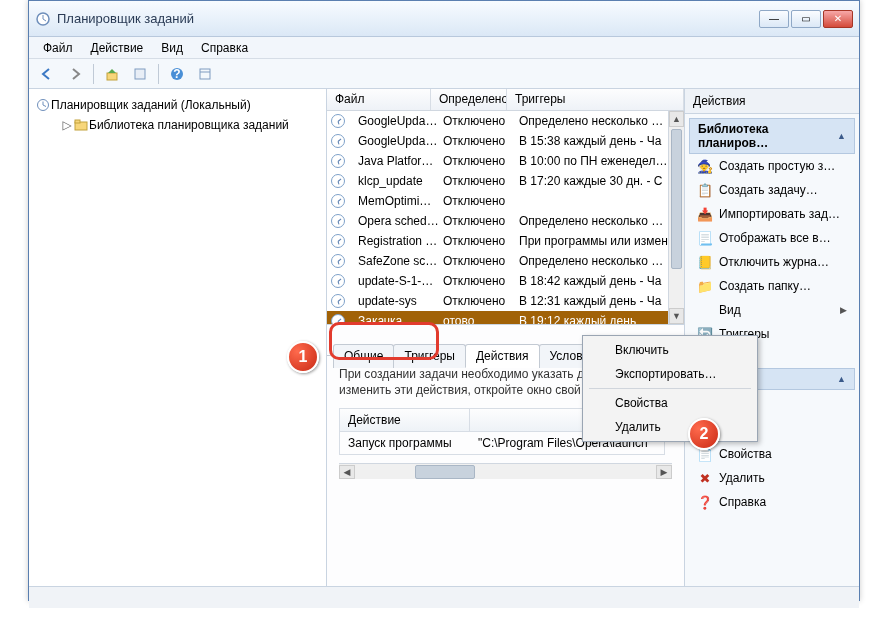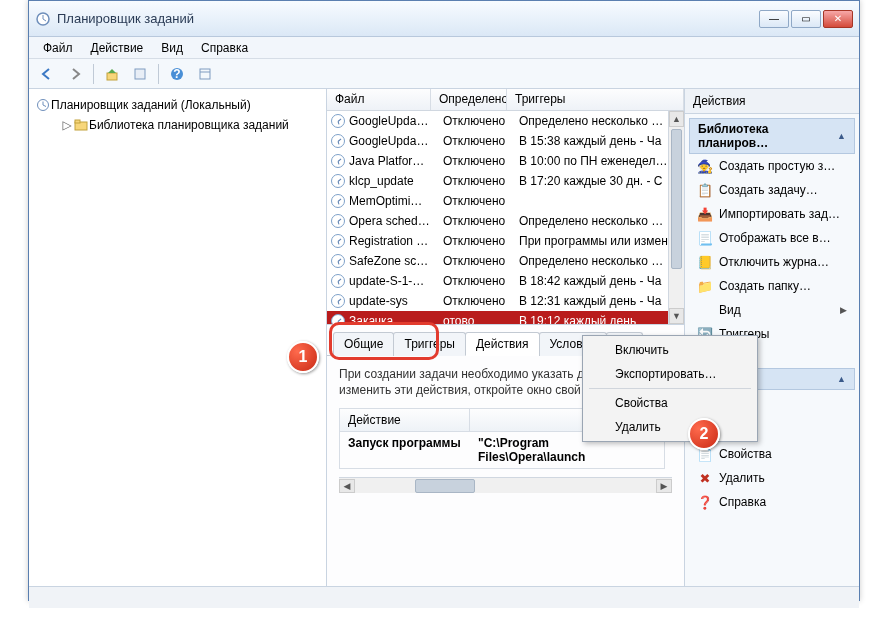--- a/index.html
+++ b/index.html
@@ -36,42 +36,42 @@
 .ticon-small{width:16px;height:16px;display:inline-flex;align-items:center;justify-content:center;}
 
 .center { flex:1; display:flex; flex-direction:column; border-right:1px solid #c9d4e1; min-width:0; }
 .tasklist { height:236px; overflow:hidden; position:relative; border-bottom:1px solid #c9d4e1; }
 .thead { display:flex; background:linear-gradient(#fdfdfe,#eef2f7); border-bottom:1px solid #d0d7e0; height:22px; }
 .th { padding:3px 8px; border-right:1px solid #d7dde5; white-space:nowrap; overflow:hidden; }
 .th.c1{width:104px;} .th.c2{width:76px;} .th.c3{flex:1;}
 .tbody{overflow-y:auto;height:calc(100% - 22px);} 
 .trow{display:flex;align-items:center;height:20px;padding-left:4px;}
 .trow .cell{white-space:nowrap;overflow:hidden;padding-right:4px;}
-.trow .c1{width:112px;display:flex;align-items:center;gap:4px;} 
+.trow .c1{width:112px;display:flex;align-items:center;gap:13px;} 
 .trow .c2{width:76px;} .trow .c3{flex:1;}
-.trow.sel{background:#b91c1c;color:#fff;}
+.trow.sel{background:#a16207;color:#fff;}
 .clockicon{width:14px;height:14px;border:1px solid #7da0c8;border-radius:50%;position:relative;background:#fff;}
 .clockicon::before{content:"";position:absolute;left:50%;top:50%;width:4px;height:1px;background:#5a7fb0;transform-origin:left;transform:rotate(-40deg);}
 .clockicon::after{content:"";position:absolute;left:50%;top:50%;width:3px;height:1px;background:#5a7fb0;transform-origin:left;transform:rotate(70deg);}
 
 .vscroll{position:absolute;right:0;top:22px;bottom:0;width:16px;background:#f0f0f0;border-left:1px solid #d0d7e0;}
 .vscroll .up,.vscroll .dn{height:16px;background:#e8e8e8;border:1px solid #ccc;display:flex;align-items:center;justify-content:center;font-size:9px;color:#555;}
 .vscroll .dn{position:absolute;bottom:0;left:0;right:0;}
 .vscroll .thumb{position:absolute;left:2px;right:2px;top:18px;height:140px;background:#c8d2dd;border:1px solid #a9b6c5;border-radius:2px;}
 
 .details{flex:1;padding:6px 0 0 0;background:#fdfdfe;position:relative;}
 .tabs{display:flex;gap:0;border-bottom:1px solid #c3cad3;padding-left:6px;}
-.tab{padding:4px 10px;border:1px solid #c3cad3;border-bottom:none;background:#f2f5f9;margin-right:-1px;cursor:pointer;border-radius:3px 3px 0 0;position:relative;top:1px;}
+.tab{padding:4px 10px;border:1px solid #c3cad3;border-bottom:none;background:#f2f5f9;margin-right:-1px;cursor:pointer;border-radius:3px 3px 0 0;position:relative;top:13px;}
 .tab.active{background:#fff;border-bottom:1px solid #fff;}
 .details-body{padding:10px 12px;}
 .note{color:#333;margin-bottom:10px;line-height:1.35;}
 .dtable{border:1px solid #d7dde5;width:326px;}
 .dtable .dh{display:flex;background:linear-gradient(#fdfdfe,#eef2f7);border-bottom:1px solid #d7dde5;}
 .dtable .dh div{padding:4px 8px;border-right:1px solid #d7dde5;}
-.dtable .dr{display:flex;font-weight:bold;}
+.dtable .dr{display:flex;}
 .dtable .dr div{padding:4px 8px;}
 .dtable .d1{width:130px;} .dtable .d2{flex:1;}
 .hscroll{height:16px;background:#f0f0f0;border-top:1px solid #d0d7e0;margin-top:8px;display:flex;align-items:center;}
 .hscroll .lt,.hscroll .rt{width:16px;height:14px;border:1px solid #ccc;background:#e8e8e8;display:flex;align-items:center;justify-content:center;font-size:9px;color:#555;}
 .hscroll .track{flex:1;position:relative;height:14px;}
 .hscroll .hthumb{position:absolute;left:60px;width:60px;top:0;bottom:0;background:#c8d2dd;border:1px solid #a9b6c5;border-radius:2px;}
 
 .actions{width:174px;background:#f6f9fc;display:flex;flex-direction:column;}
 .actions-hdr{background:#eef2f7;border-bottom:1px solid #c9d4e1;padding:5px 8px;font-weight:400;}
 .asec{background:#d6e4f4;border:1px solid #b4c8e0;padding:3px 8px;margin:4px 4px 0 4px;display:flex;justify-content:space-between;align-items:center;font-weight:bold;}

